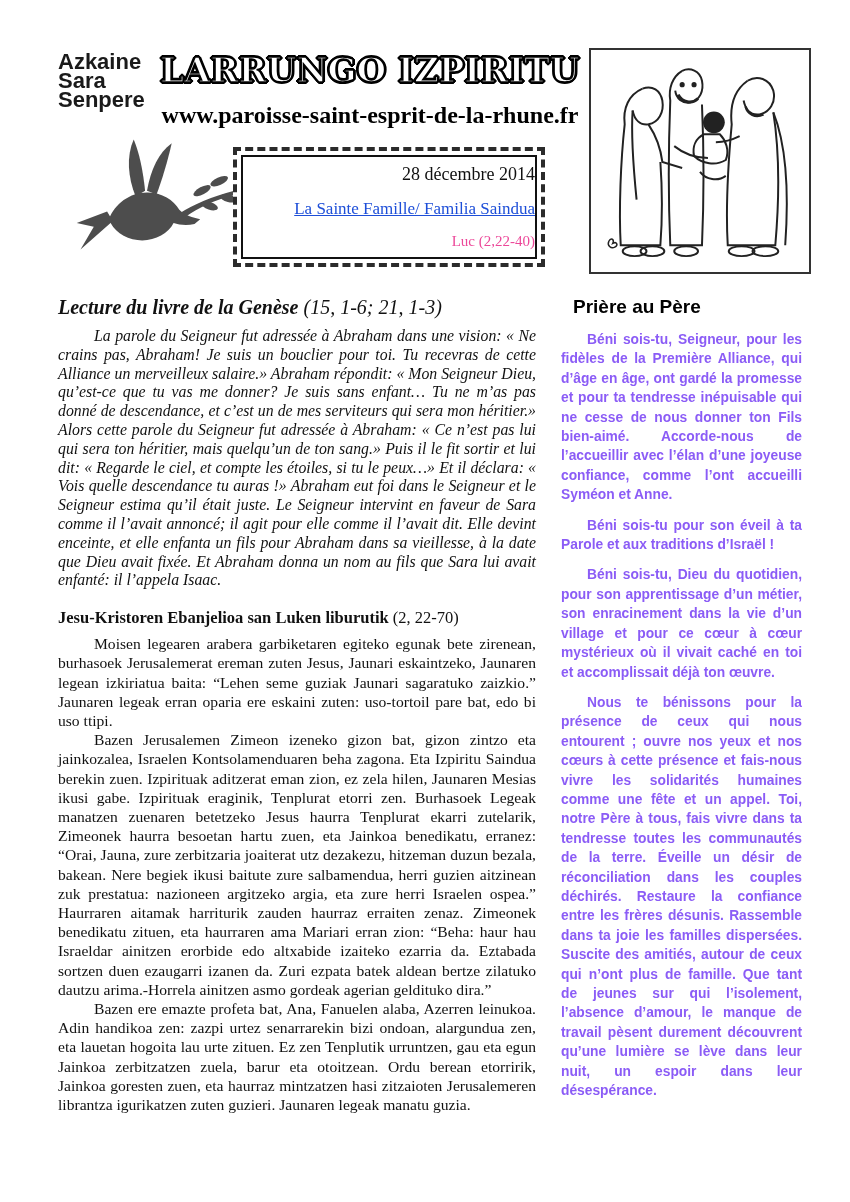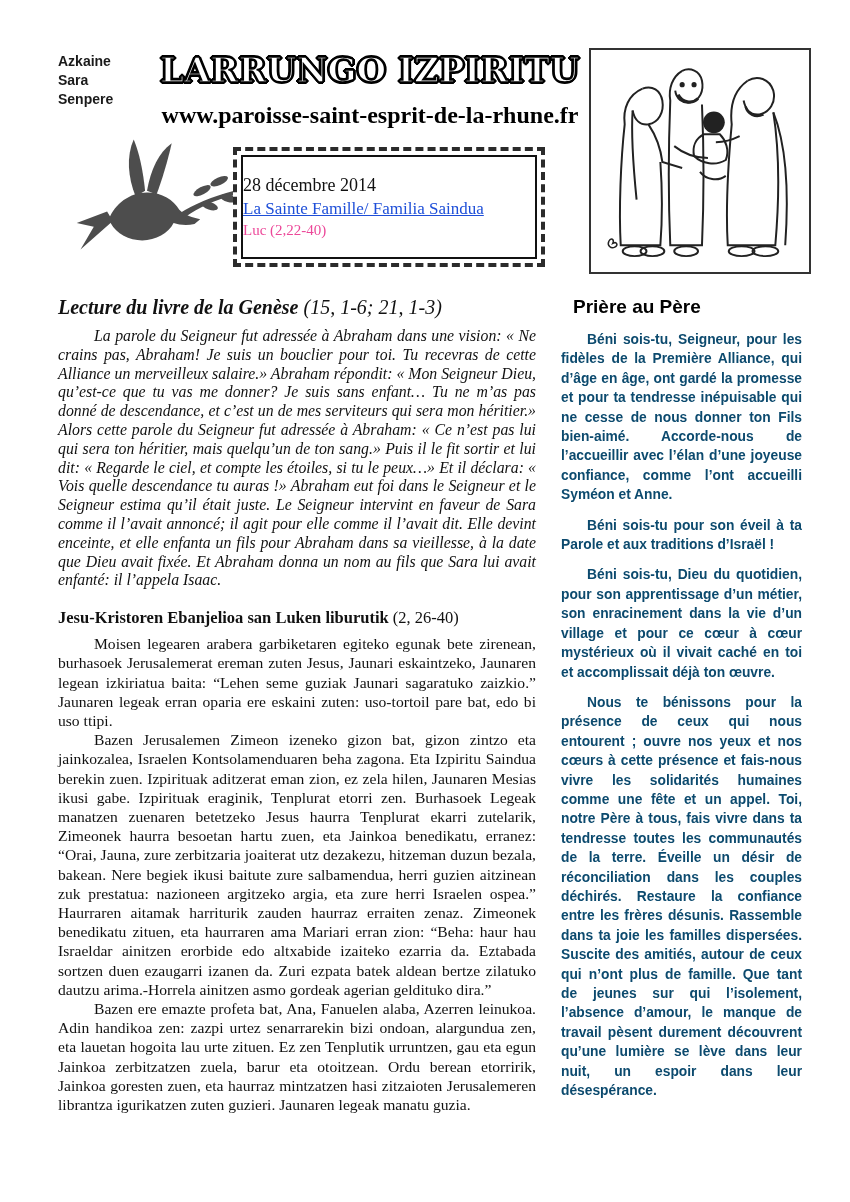--- a/index.html
+++ b/index.html
@@ -8,21 +8,21 @@
     width:850px;height:1202px;
     background:#fff;
     font-family:"Liberation Serif",serif;
     color:#111;
     overflow:hidden;
   }
   
   .towns{
     position:absolute;left:58px;top:52px;
     font-family:"Liberation Sans",sans-serif;
-    font-weight:bold;font-size:14px;line-height:19px;color:#1a1a1a;
+    font-weight:bold;font-size:22px;line-height:19px;color:#1a1a1a;
   }
   .masthead{
     position:absolute;left:160px;top:50px;width:420px;text-align:center;
   }
   .masthead-title{
     font-family:"DejaVu Serif",serif;
     font-weight:bold;font-size:34px;line-height:40px;
     letter-spacing:0px;
     color:#fff;
     -webkit-text-stroke:1.6px #000;
@@ -42,22 +42,22 @@
     position:absolute;left:233px;top:147px;width:312px;height:120px;
     border:4px dashed #2b2b2b;
     box-sizing:border-box;
     padding:4px;
     background:#fff;
   }
   .banner-inner{
     border:2px solid #111;
     box-sizing:border-box;
     height:100%;
-    display:flex;flex-direction:column;justify-content:center;align-items:flex-start;
-    gap:3px;
+    display:flex;flex-direction:column;justify-content:center;align-items:flex-end;
+    gap:14px;
   }
   .banner-date{font-size:18px;color:#111;}
   .banner-feast{font-size:17px;color:#1d4ed8;white-space:nowrap;text-decoration:underline;}
   .banner-ref{font-size:15px;color:#ec4899;}
   
   .holy-family{
     position:absolute;left:589px;top:48px;width:222px;height:226px;
     border:2px solid #333;box-sizing:border-box;background:#fff;
   }
   .holy-family svg{width:100%;height:100%;}
@@ -87,21 +87,21 @@
     font-weight:normal;font-size:15.6px;line-height:19.2px;
     text-align:justify;text-indent:36px;
   }
   .priere-title{
     margin:0 0 12px 12px;
     font-size:19px;font-weight:bold;color:#000;
   }
   .priere-para{
     margin:0 0 11px 0;
     font-weight:bold;font-size:13.8px;line-height:19.4px;
-    text-align:justify;text-indent:26px;color:#0c4a6e;
+    text-align:justify;text-indent:26px;color:#8b5cf6;
   }
 </style>
 </head>
 <body>
 
 <div class="page">
 
   <div class="towns">
     <div>Azkaine</div>
     <div>Sara</div>
@@ -175,21 +175,21 @@
       <path d="M18,192 c2,-4 6,-2 4,2 c4,-2 6,2 2,4 c-4,2 -8,-2 -6,-6" stroke-width="1.5"></path>
     </svg>
   </div>
 
   <div class="content">
 
     <div class="col-left">
       <p class="reading-heading"><span>Lecture du livre de la Genèse</span><span class="ref"> (15, 1-6; 21, 1-3)</span></p>
       <p class="reading-para">La parole du Seigneur fut adressée à Abraham dans une vision: « Ne crains pas, Abraham! Je suis un bouclier pour toi. Tu recevras de cette Alliance un merveilleux salaire.» Abraham répondit: « Mon Seigneur Dieu, qu’est-ce que tu vas me donner? Je suis sans enfant… Tu ne m’as pas donné de descendance, et c’est un de mes serviteurs qui sera mon héritier.» Alors cette parole du Seigneur fut adressée à Abraham: « Ce n’est pas lui qui sera ton héritier, mais quelqu’un de ton sang.» Puis il le fit sortir et lui dit: « Regarde le ciel, et compte les étoiles, si tu le peux…» Et il déclara: « Vois quelle descendance tu auras !» Abraham eut foi dans le Seigneur et le Seigneur estima qu’il était juste. Le Seigneur intervint en faveur de Sara comme il l’avait annoncé; il agit pour elle comme il l’avait dit. Elle devint enceinte, et elle enfanta un fils pour Abraham dans sa vieillesse, à la date que Dieu avait fixée. Et Abraham donna un nom au fils que Sara lui avait enfanté: il l’appela Isaac.</p>
 
-      <p class="gospel-heading"><span>Jesu-Kristoren Ebanjelioa san Luken liburutik</span><span class="ref"> (2, 26-40)</span></p>
+      <p class="gospel-heading"><span>Jesu-Kristoren Ebanjelioa san Luken liburutik</span><span class="ref"> (2, 22-70)</span></p>
       <p class="gospel-para">Moisen legearen arabera garbiketaren egiteko egunak bete zirenean, burhasoek Jerusalemerat ereman zuten Jesus, Jaunari eskaintzeko, Jaunaren legean izkiriatua baita: “Lehen seme guziak Jaunari sagaratuko zaizkio.” Jaunaren legeak erran oparia ere eskaini zuten: uso-tortoil pare bat, edo bi uso ttipi.</p>
       <p class="gospel-para">Bazen Jerusalemen Zimeon izeneko gizon bat, gizon zintzo eta jainkozalea, Israelen Kontsolamenduaren beha zagona. Eta Izpiritu Saindua berekin zuen. Izpirituak aditzerat eman zion, ez zela hilen, Jaunaren Mesias ikusi gabe. Izpirituak eraginik, Tenplurat etorri zen. Burhasoek Legeak manatzen zuenaren betetzeko Jesus haurra Tenplurat ekarri zutelarik, Zimeonek haurra besoetan hartu zuen, eta Jainkoa benedikatu, erranez: “Orai, Jauna, zure zerbitzaria joaiterat utz dezakezu, hitzeman duzun bezala, bakean. Nere begiek ikusi baitute zure salbamendua, herri guzien aitzinean zuk prestatua: nazioneen argitzeko argia, eta zure herri Israelen ospea.” Haurraren aitamak harriturik zauden haurraz erraiten zenaz. Zimeonek benedikatu zituen, eta haurraren ama Mariari erran zion: “Beha: haur hau Israeldar ainitzen erorbide edo altxabide izaiteko ezarria da. Eztabada sortzen duen ezaugarri izanen da. Zuri ezpata batek aldean bertze zilatuko dautzu arima.-Horrela ainitzen asmo gordeak agerian geldituko dira.”</p>
       <p class="gospel-para">Bazen ere emazte profeta bat, Ana, Fanuelen alaba, Azerren leinukoa. Adin handikoa zen: zazpi urtez senarrarekin bizi ondoan, alargundua zen, eta lauetan hogoita lau urte zituen. Ez zen Tenplutik urruntzen, gau eta egun Jainkoa zerbitzatzen zuela, barur eta otoitzean. Ordu berean etorririk, Jainkoa goresten zuen, eta haurraz mintzatzen hasi zitzaioten Jerusalemeren librantza igurikatzen zuten guzieri. Jaunaren legeak manatu guzia.</p>
     </div>
 
     <div class="col-right">
       <p class="priere-title">Prière au Père</p>
       <p class="priere-para">Béni sois-tu, Seigneur, pour les fidèles de la Première Alliance, qui d’âge en âge, ont gardé la promesse et pour ta tendresse inépuisable qui ne cesse de nous donner ton Fils bien-aimé. Accorde-nous de l’accueillir avec l’élan d’une joyeuse confiance, comme l’ont accueilli Syméon et Anne.</p>
       <p class="priere-para">Béni sois-tu pour son éveil à ta Parole et aux traditions d’Israël !</p>
       <p class="priere-para">Béni sois-tu, Dieu du quotidien, pour son apprentissage d’un métier, son enracinement dans la vie d’un village et pour ce cœur à cœur mystérieux où il vivait caché en toi et accomplissait déjà ton œuvre.</p>

